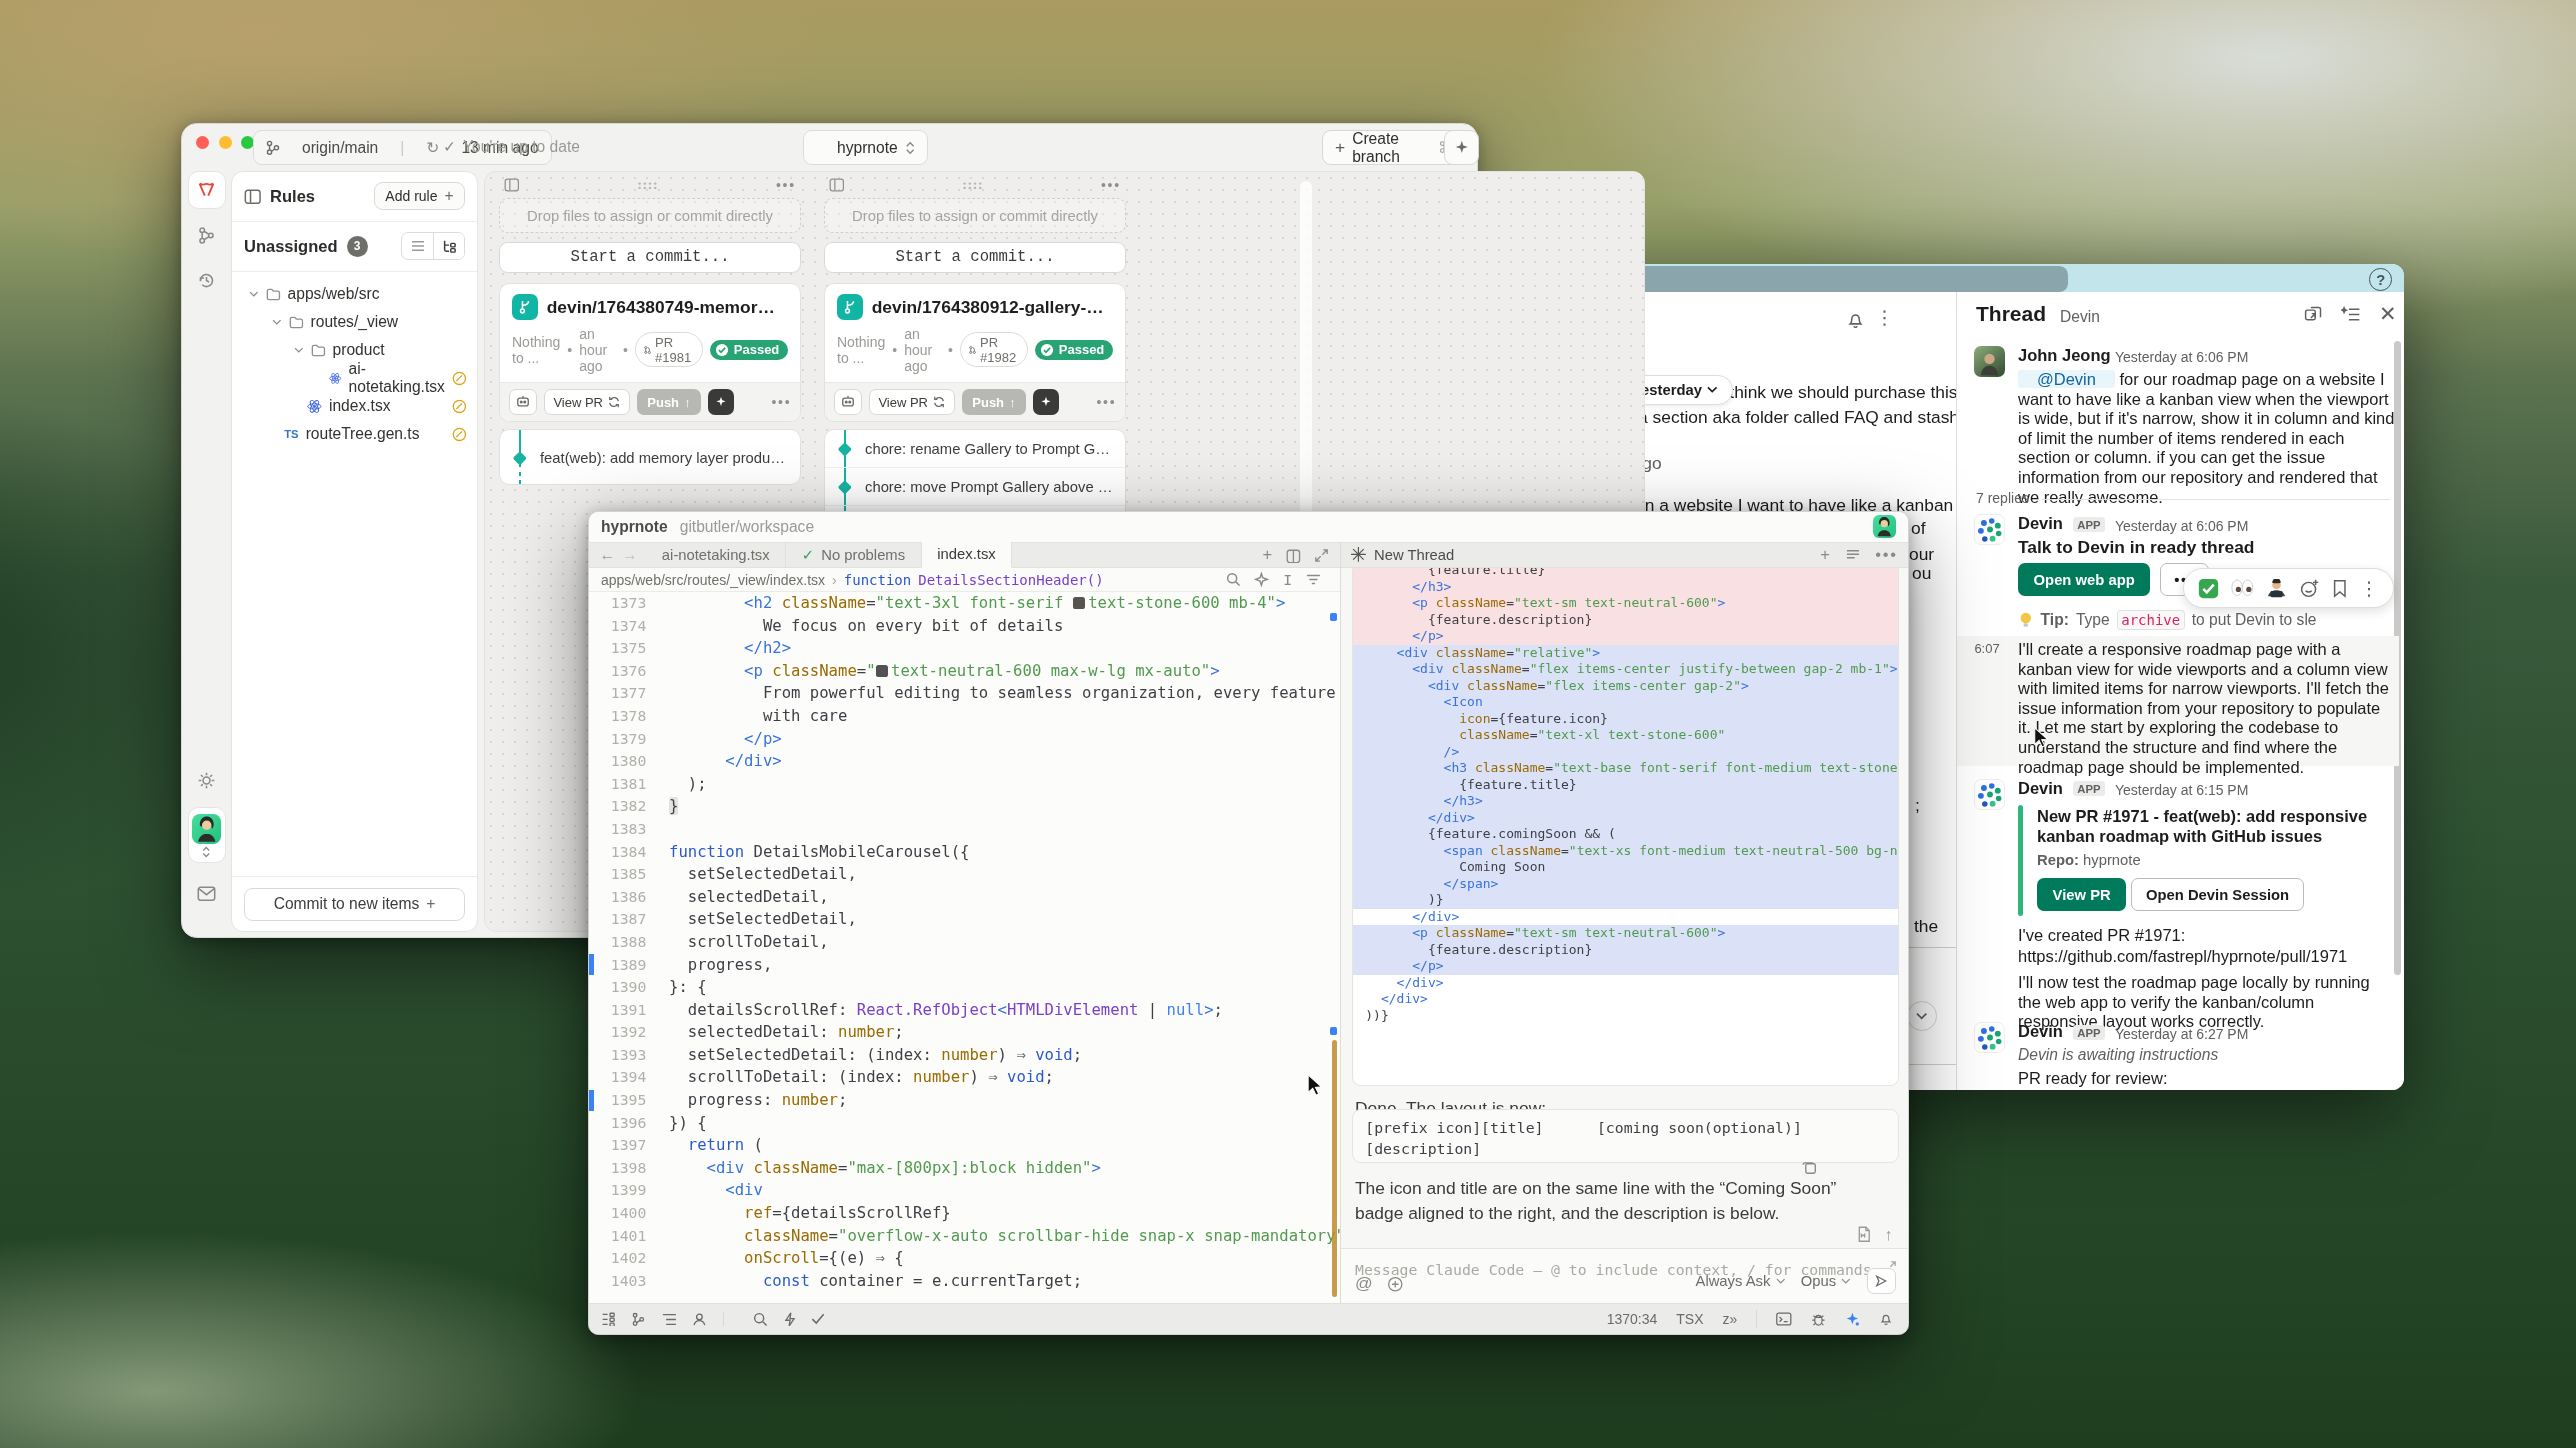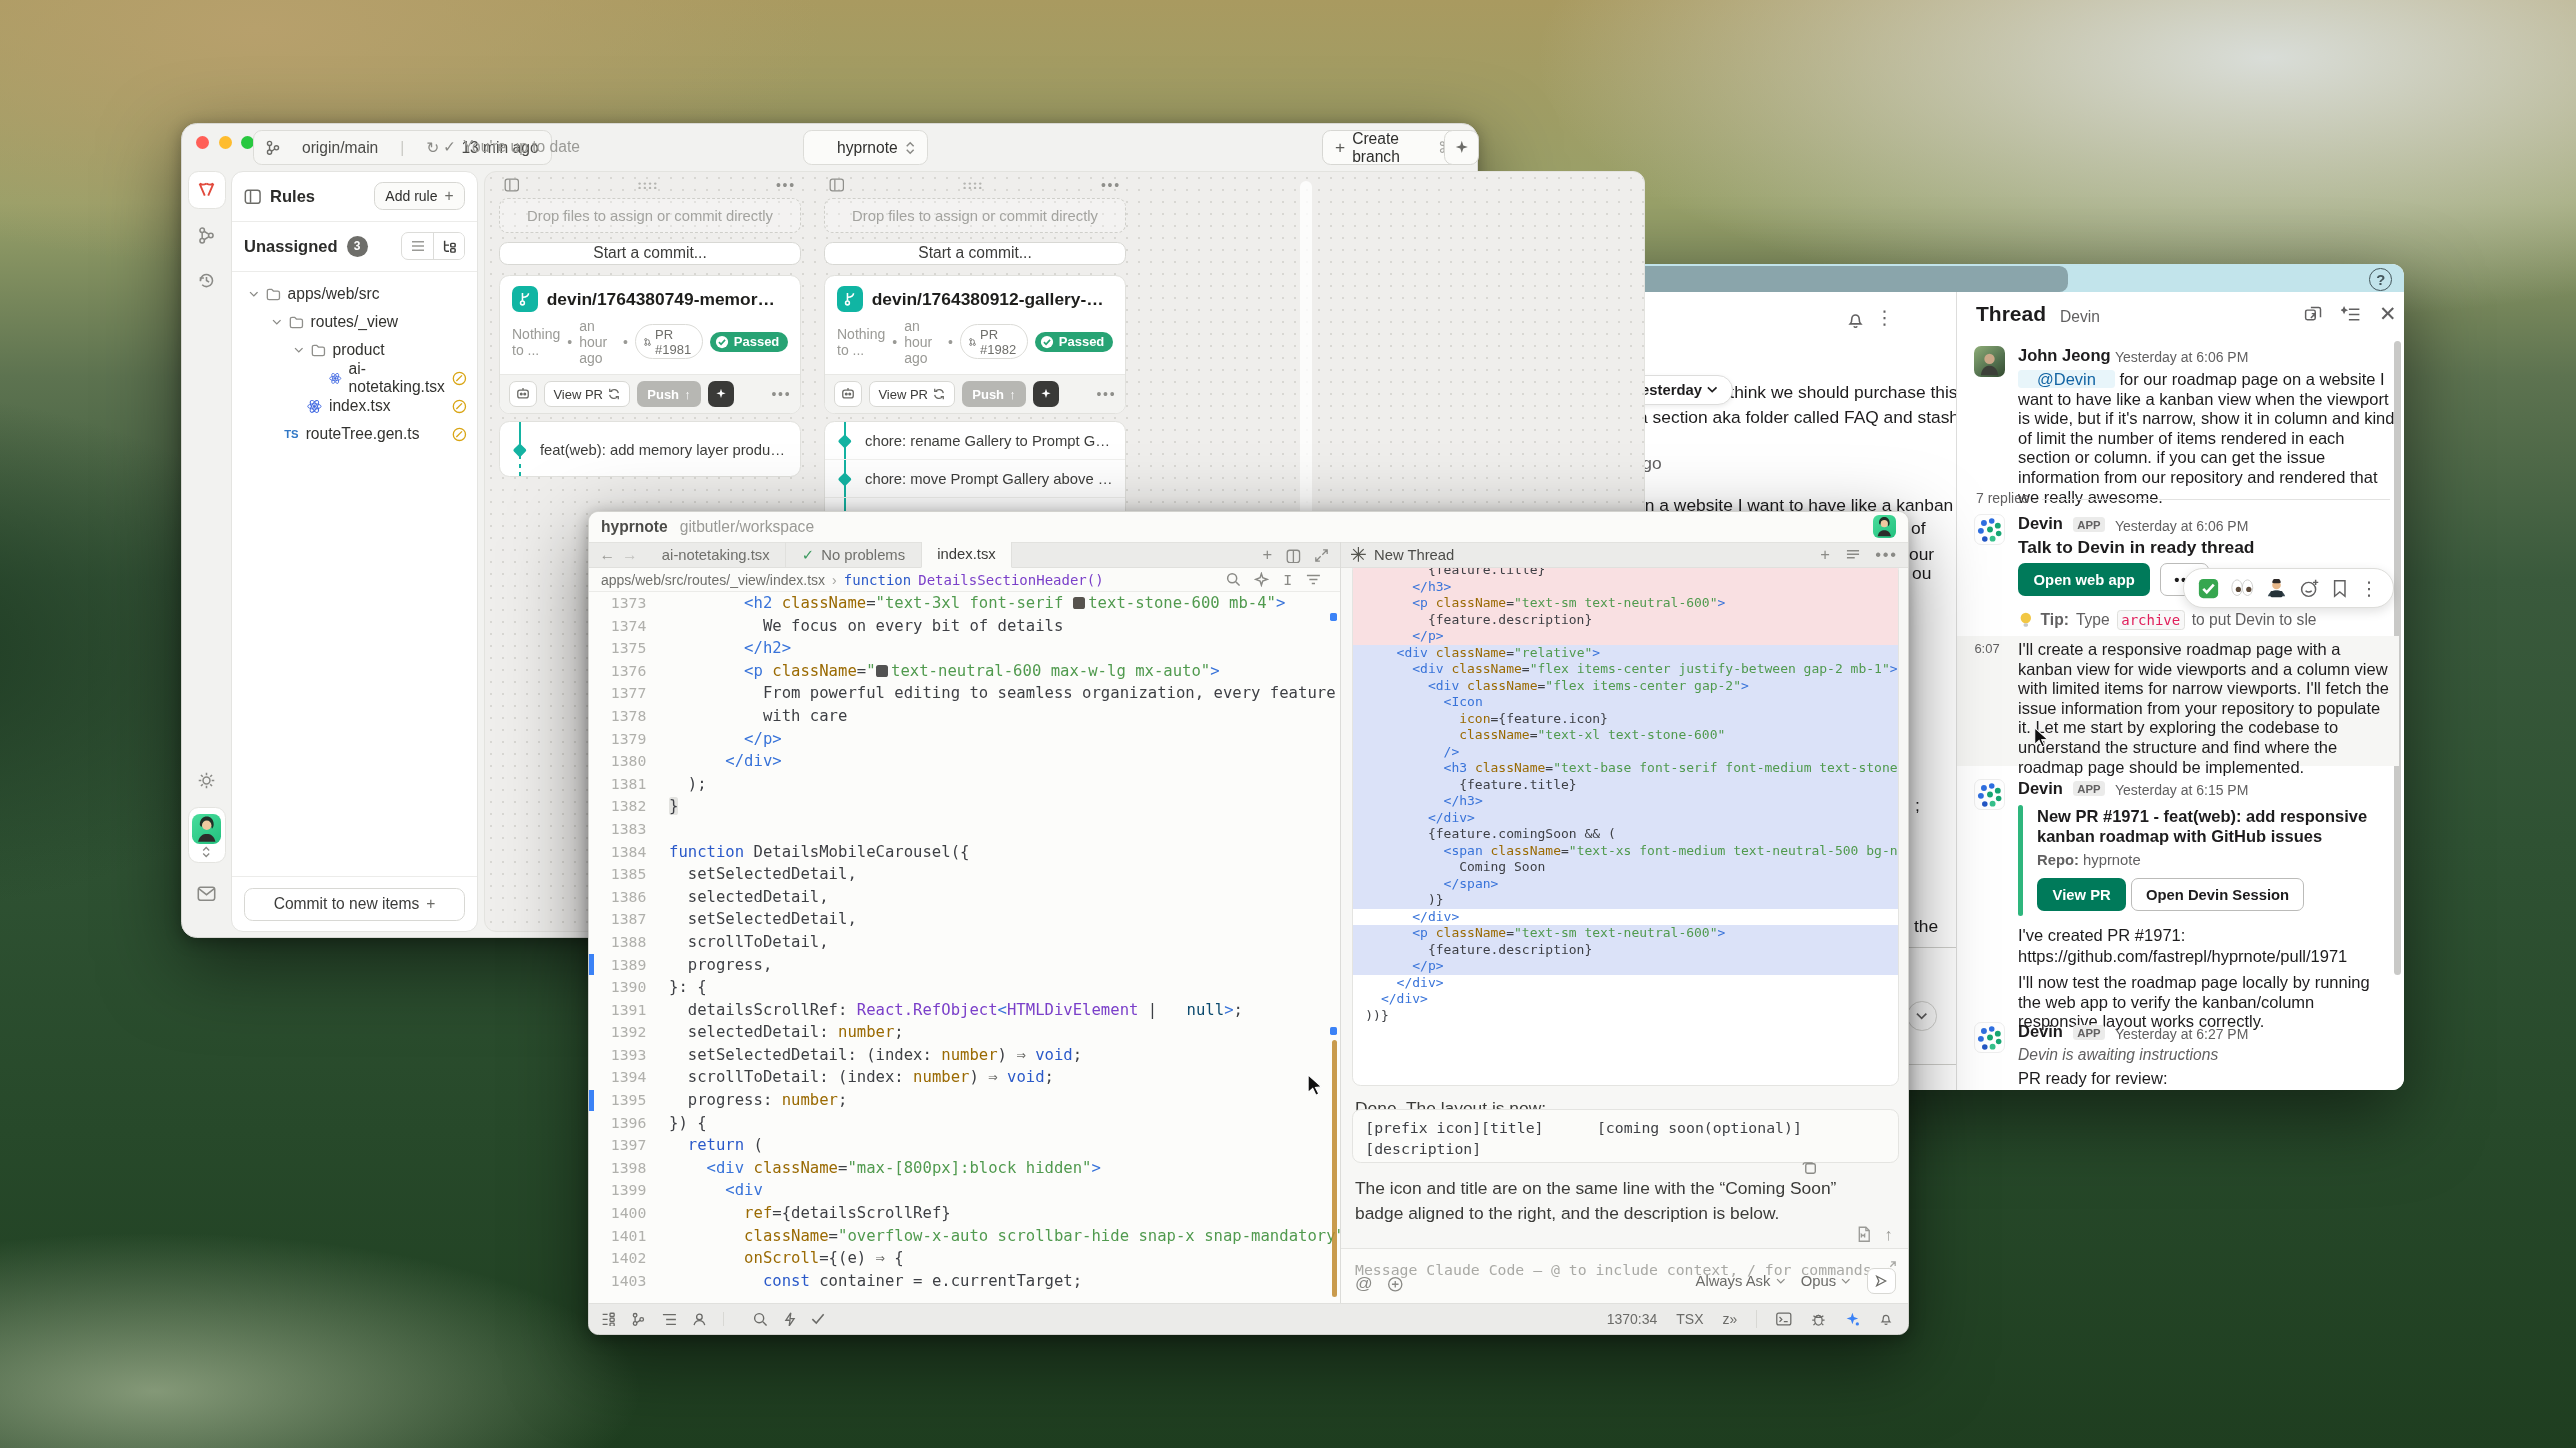--- a/index.html
+++ b/index.html
@@ -28,21 +28,21 @@
   .railbtn.active { background:#fff; border:0.9px solid #e4e4e0; }
   #gb-side { position:absolute; left:49px; top:47px; width:247px; height:761px; background:#fff; border:0.9px solid #e4e4e1; border-radius:12px; overflow:hidden; }
   .side-h { display:flex; align-items:center; justify-content:space-between; padding:10.4px 12px; border-bottom:0.9px solid #ececea; }
   .treerow { display:flex; align-items:center; height:28px; font-size:15.6px; color:#32322f; gap:7px; }
   .pencil { margin-left:auto; margin-right:5.2px; }
   #gb-main { position:absolute; left:302px; top:47px; width:1161px; height:761px; border:0.9px solid #e3e3df; border-radius:12px; overflow:hidden;
     background:#efeeec; background-image:radial-gradient(#d8d7d3 1.2px, transparent 1.3px); background-size:12px 12px; }
   .lane { position:absolute; top:0; width:302px; height:100%; }
   .lane-h { display:flex; align-items:center; justify-content:space-between; height:26px; color:#8f8f8b; padding:0 5.2px; }
   .dropzone { border:1.7px dashed #cfcfca; border-radius:8.7px; height:35px; display:flex; align-items:center; justify-content:center; color:#a3a39f; font-size:14.8px; background:rgba(255,255,255,.25); }
-  .startbtn { margin-top:8.7px; height:23px; background:#fff; border:0.9px solid #d8d8d4; border-radius:8.7px; display:flex; align-items:center; justify-content:center; font-size:15.6px; color:#3c3c3a; }
+  .startbtn { margin-top:8.7px; height:31px; background:#fff; border:0.9px solid #d8d8d4; border-radius:8.7px; display:flex; align-items:center; justify-content:center; font-size:15.6px; color:#3c3c3a;font-family:Liberation Mono, monospace; }
   .bcard { margin-top:10.4px; background:#fff; border:0.9px solid #e1e1dd; border-radius:10.4px; overflow:hidden; }
   .bname { font-weight:bold; font-size:17.4px; color:#1e1e1c; }
   .bmeta { font-size:14px; color:#9a9a96; display:flex; align-items:center; gap:7px; padding:1.7px 12px 8.7px; }
   .prpill { display:flex; align-items:center; gap:4.3px; border:0.9px solid #dbdbd7; border-radius:868px; padding:1.7px 7.8px; color:#6e6e6a; font-size:13px; }
   .passpill { display:flex; align-items:center; gap:4.3px; background:#27a374; border-radius:868px; padding:2.6px 8.7px 2.6px 5.2px; color:#fff; font-size:13px; font-weight:bold; }
   .actions { display:flex; align-items:center; gap:7px; background:#f3f3f1; border-top:0.9px solid #e8e8e5; padding:6px 8.7px; }
   .actbtn { height:26px; border:0.9px solid #d8d8d4; background:#fff; border-radius:7px; display:flex; align-items:center; gap:5.2px; padding:0 8.7px; font-size:13px; color:#3c3c3a; }
   .pushbtn { height:26px; border-radius:7px; background:#b7b7b3; color:#fff; display:flex; align-items:center; gap:5.2px; padding:0 10.4px; font-size:13px; font-weight:bold; }
   .darkbtn { width:26px; height:26px; border-radius:7px; background:#3a3a38; display:flex; align-items:center; justify-content:center; }
   .ccard { margin-top:7px; background:#fff; border:0.9px solid #e1e1dd; border-radius:10.4px; overflow:hidden; }
@@ -60,21 +60,21 @@
   .edtab { height:26px; display:flex; align-items:center; gap:7px; padding:0 15.6px; font-size:14.8px; color:#6f6f6b; border-right:0.9px solid #e0e0dd; }
   .edtab.active { background:#fbfbf9; color:#3b3b39; margin-bottom:-0.9px; border-bottom:0.9px solid #fbfbf9; }
   #ed-crumb { position:absolute; left:0; top:56px; width:751px; height:24px; display:flex; align-items:center; padding:0 12px; font-size:14px; color:#6f6f6b; border-bottom:0.9px solid #ebebe8; background:#fbfbf9; }
   #code { position:absolute; left:0; top:80px; width:751px; height:711px; overflow:hidden; background:#fcfcfa; font-family:"DejaVu Sans Mono", monospace; font-size:15.6px; }
   .codeline { position:relative; height:22.6px; line-height:22.6px; white-space:pre; display:flex; }
   .gut { width:80px; flex:none; text-align:right; padding-right:22.6px; color:#b0b0ac; font-size:14.8px; }
   .chg { position:absolute; left:0; top:0.9px; bottom:0.9px; width:5.2px; background:#3b82f6; }
   .cs { color:#509a4e; font-style:normal; } .ct { color:#3873d9; font-style:normal; }
   .ca { color:#9a6a03; font-style:normal; } .ck { color:#2a59c9; font-style:normal; }
   .cy { color:#7a3fc9; font-style:normal; } .cb { color:#9a6a03; font-style:normal; }
-  .cr { color:#0c4a6e; font-style:normal;margin-left:20px; } .cp { color:#6b6b68; font-style:normal; }
+  .cr { color:#3b82f6; font-style:normal; } .cp { color:#6b6b68; font-style:normal; }
   .code-text { color:#3d3f44; }
   .brhl { background:#e3e3e0; border-radius:2.6px; }
   .chip { display:inline-block; width:12px; height:12px; border-radius:2.6px; vertical-align:-0.9px; margin-right:3.5px; }
   #ed-scroll { position:absolute; left:739px; top:80px; width:12px; height:711px; }
   #ed-div { position:absolute; left:751px; top:29.5px; width:0.9px; bottom:31px; background:#dcdcd9; }
   
   #as-tabs { position:absolute; left:752px; top:29.5px; right:0; height:26px; background:#ebebe9; border-top:0.9px solid #e2e2df; border-bottom:0.9px solid #e0e0dd; display:flex; align-items:center; padding:0 10.4px; font-size:14.8px; color:#4c4c49; }
   #as-body { position:absolute; left:752px; top:56px; right:0; bottom:31px; background:#f7f7f5; overflow:hidden; }
   #diffcard { position:absolute; left:11.3px; right:8.7px; top:-7px; height:525px; background:#fff; border:0.9px solid #e4e4e1; border-radius:8.7px; overflow:hidden; font-family:"DejaVu Sans Mono", monospace; font-size:13px; }
   .dl { height:16.5px; line-height:16.5px; white-space:pre; padding-left:12px; color:#3d3f44; }

